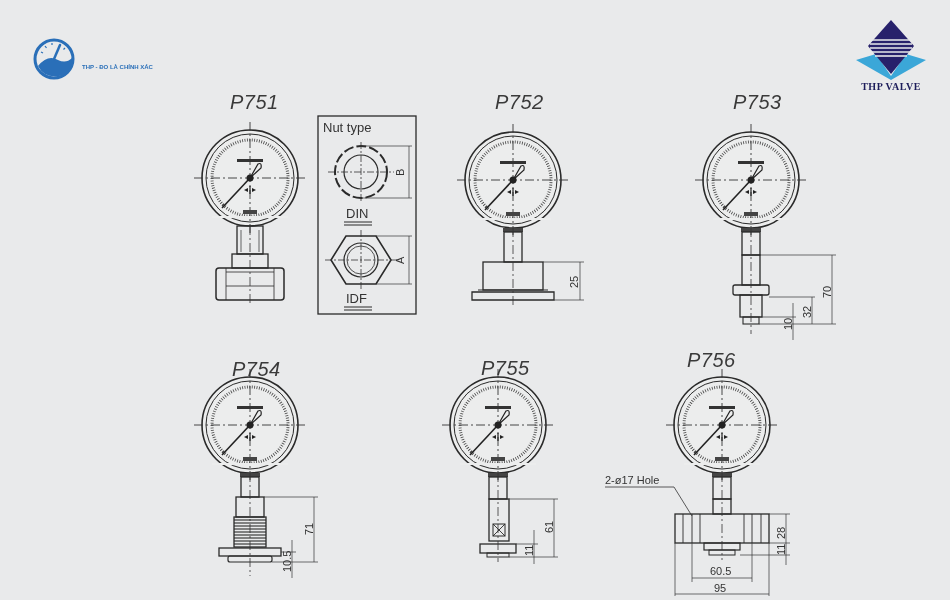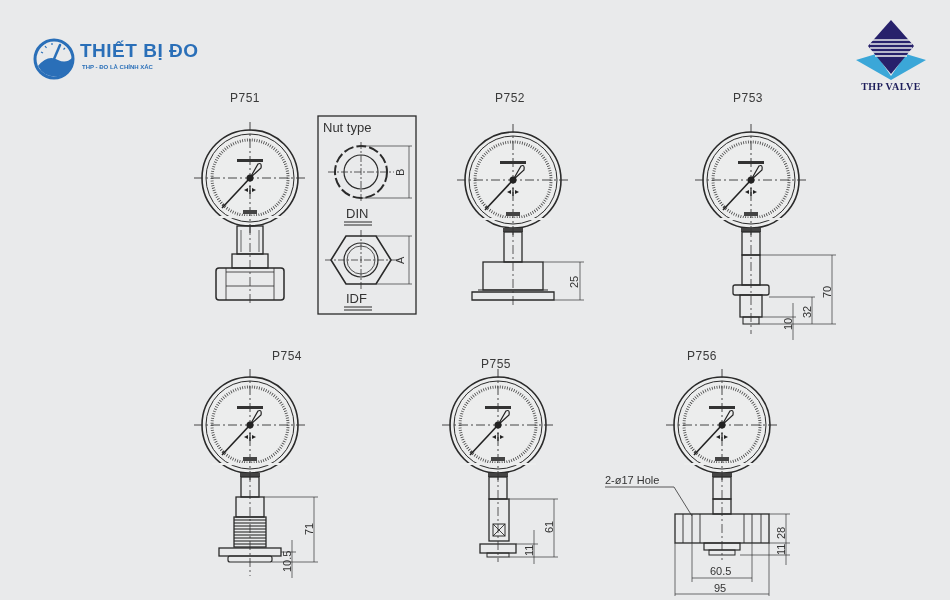--- a/index.html
+++ b/index.html
@@ -3,41 +3,40 @@
   <meta charset="utf-8">
   <style>
     html, body { margin:0; padding:0; }
     body { width:950px; height:600px; background:#e9eaeb; position:relative; overflow:hidden; font-family:"Liberation Sans", sans-serif; color:#333; }
     .abs { position:absolute; }
     .brand { left:32px; top:36px; width:190px; height:46px; }
     .brand-name { position:absolute; left:48px; top:4px; font-size:19px; font-weight:bold; color:#2a6fb8; letter-spacing:0.5px; white-space:nowrap; }
     .brand-tag { position:absolute; left:50px; top:28px; font-size:6px; font-weight:bold; color:#2a6fb8; white-space:nowrap; }
     .thp-logo { left:852px; top:18px; width:78px; height:80px; }
     .thp-text { position:absolute; left:0; top:63px; width:78px; text-align:center; font-family:"Liberation Serif", serif; font-weight:bold; font-size:10px; color:#1d1d5a; letter-spacing:0.5px; }
-    .model-label { font-size:12px; color:#3a3a3a; letter-spacing:0.5px; }
+    .model-label { font-size:20px; color:#3a3a3a; letter-spacing:0.5px;font-style:italic; }
     svg.drawing { position:absolute; left:0; top:0; }
     .dim-text { font-family:"Liberation Sans", sans-serif; font-size:11px; fill:#333; }
     .nut-title { font-size:13px; fill:#333; }
   </style>
 </head>
 <body>
 
 <div class="abs brand">
   <svg width="46" height="46" viewBox="0 0 46 46" style="position:absolute;left:0;top:0;">
     <circle cx="22" cy="23" r="19" fill="none" stroke="#2a6fb8" stroke-width="3"></circle>
     <path d="M6 30 Q16 18 26 24 Q34 28 40 22 L40 30 A19 19 0 0 1 6 30Z" fill="#2a6fb8"></path>
     <line x1="22" y1="23" x2="28" y2="9" stroke="#2a6fb8" stroke-width="2.5" stroke-linecap="round"></line>
     <g stroke="#2a6fb8" stroke-width="1.2">
       <line x1="9" y1="16" x2="11" y2="17"></line>
         <line x1="13" y1="10" x2="14.5" y2="12"></line>
         <line x1="20" y1="7" x2="20" y2="9"></line>
         <line x1="33" y1="12" x2="31.5" y2="13.5"></line>
     </g>
   </svg>
-  <div class="brand-name">THIẾT BỊ ĐO</div>
   <div class="brand-tag">THP - ĐO LÀ CHÍNH XÁC</div>
 </div>
 
 <div class="abs thp-logo">
   <svg width="78" height="62" viewBox="0 0 78 62" style="position:absolute;left:0;top:0;">
     <polygon points="4,42 24,36 39,58 54,36 74,42 39,62" fill="#3ba7d8"></polygon>
     <polygon points="39,2 62,28 39,56 16,28" fill="#27216b"></polygon>
     <g stroke="#e9eaeb" stroke-width="1.6">
       <line x1="20" y1="22" x2="58" y2="22"></line>
         <line x1="18" y1="26" x2="60" y2="26"></line>
@@ -45,21 +44,21 @@
         <line x1="20" y1="34" x2="58" y2="34"></line>
         <line x1="23" y1="38" x2="55" y2="38"></line>
     </g>
   </svg>
   <div class="thp-text">THP VALVE</div>
 </div>
 
 <div class="abs model-label" style="left:230px;top:91px;">P751</div>
 <div class="abs model-label" style="left:495px;top:91px;">P752</div>
 <div class="abs model-label" style="left:733px;top:91px;text-align:center;">P753</div>
-<div class="abs model-label" style="left:232px;top:349px;margin-left:40px;">P754</div>
+<div class="abs model-label" style="left:232px;top:358px;">P754</div>
 <div class="abs model-label" style="left:481px;top:357px;">P755</div>
 <div class="abs model-label" style="left:687px;top:349px;">P756</div>
 
 <svg class="drawing" width="950" height="600" viewBox="0 0 950 600">
   <defs>
     <g id="gauge">
       <circle r="48" fill="#eceded" stroke="#2a2a2a" stroke-width="1.6"></circle>
       <circle r="44" fill="none" stroke="#2a2a2a" stroke-width="1"></circle>
       <circle r="38" fill="none" stroke="#444" stroke-width="3" stroke-dasharray="0.8 1.6" transform="rotate(135)"></circle>
       <rect x="-38" y="-40" width="76" height="2" fill="#eceded" transform="rotate(180)"></rect>

